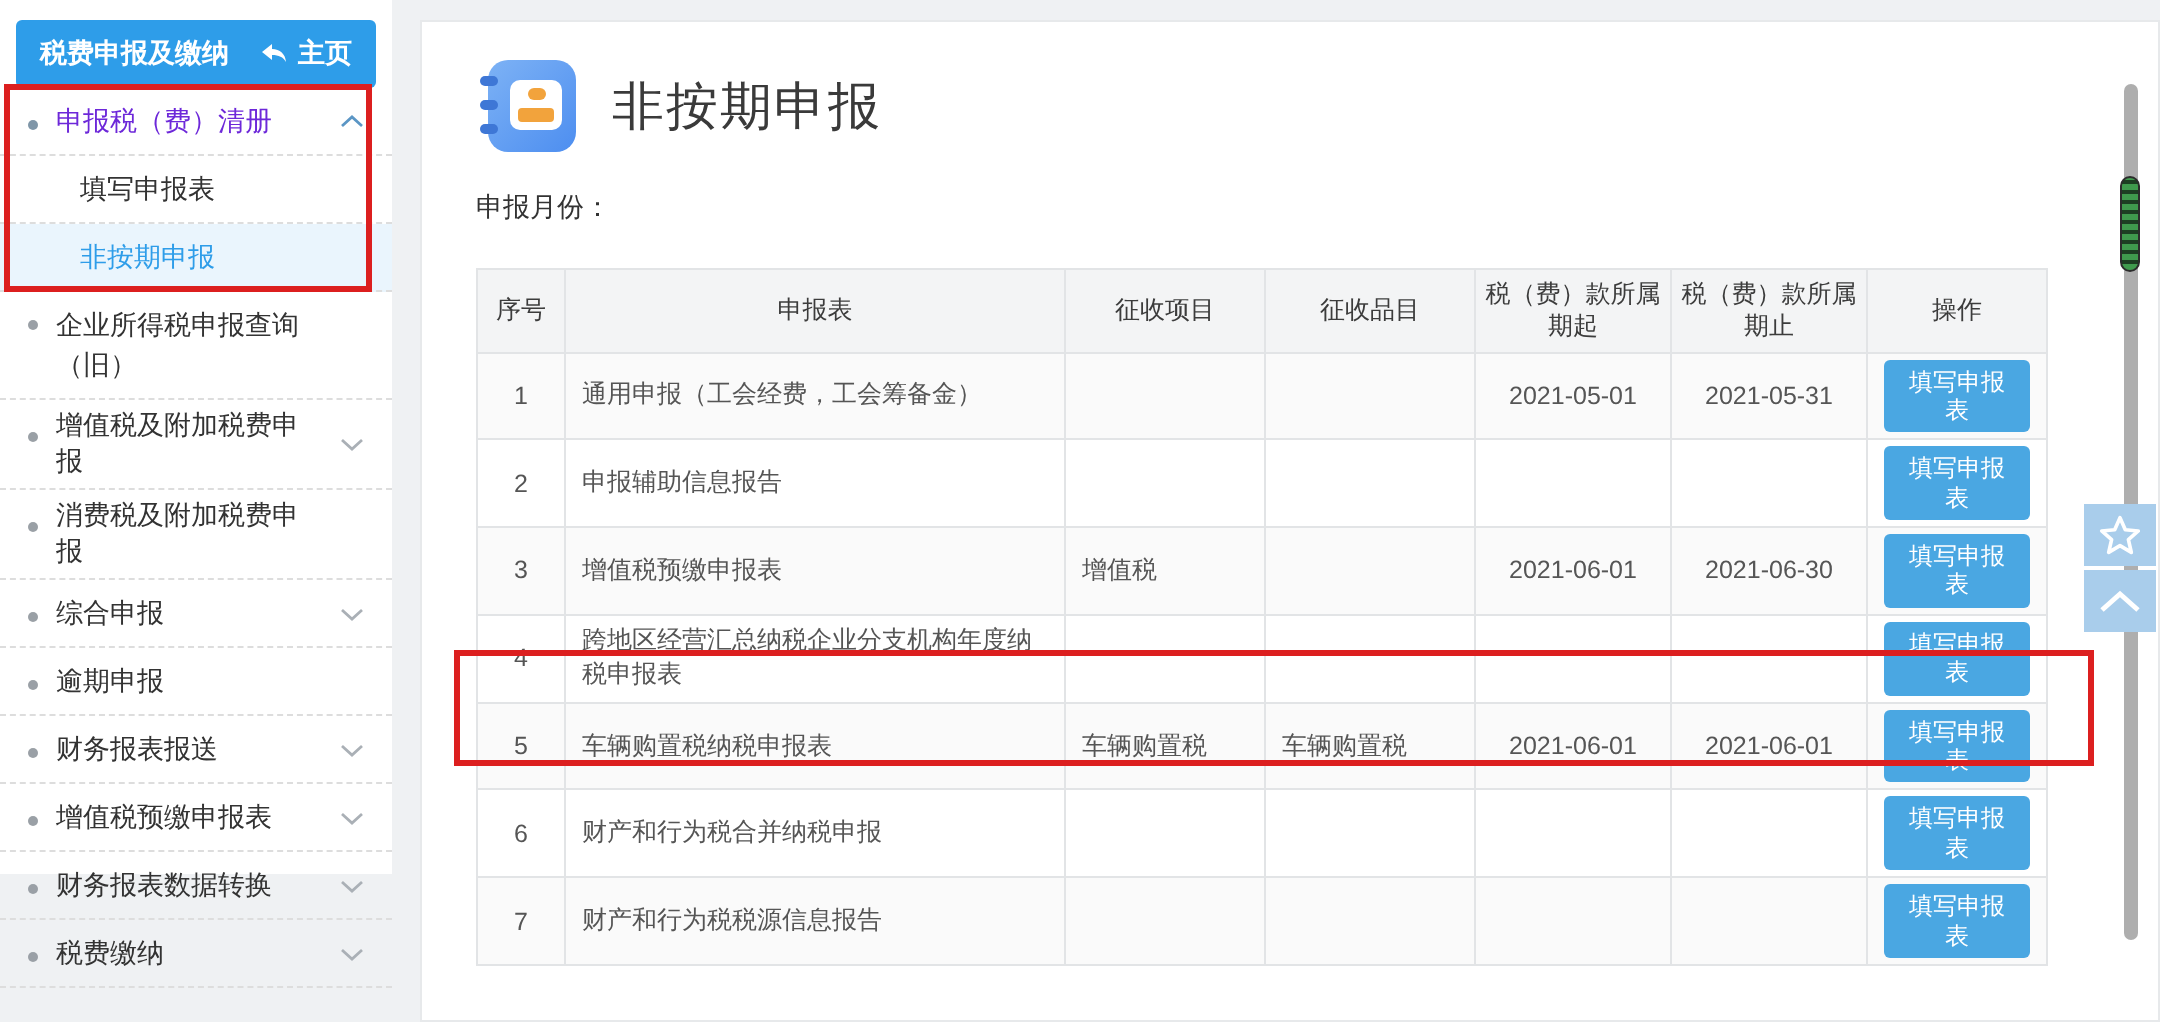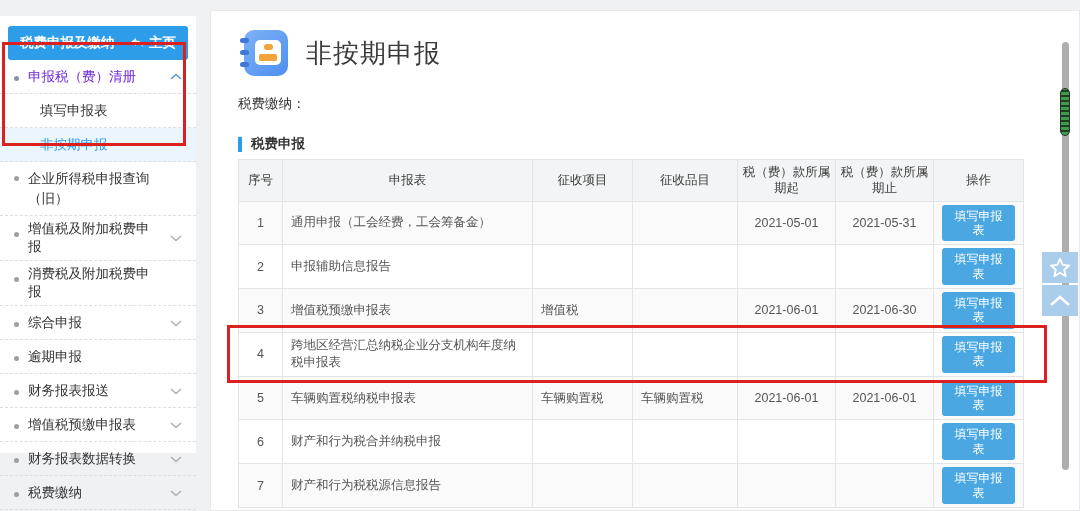--- a/index.html
+++ b/index.html
@@ -4,21 +4,21 @@
 <style>
   * { margin:0; padding:0; box-sizing:border-box; }
   html,body { width:1080px; height:511px; }
   body {
     font-family:"Liberation Sans","DejaVu Sans",sans-serif;
     background:#eff1f3; color:#333; overflow:hidden; position:relative;
   }
   .page { position:relative; width:1080px; height:511px; }
 
   
-  .sidebar { position:absolute; left:0; top:16px; width:196px; height:437px; background:#fff; }
+  .sidebar { position:absolute; left:0; top:0; width:196px; height:437px; background:#fff; }
   .sidebar-header {
     margin:10px 8px 0 8px; height:34px; background:#2e9de9; border-radius:3px;
     display:flex; align-items:center; justify-content:space-between;
     padding:0 12px; color:#fff; font-size:13.5px; font-weight:bold;
   }
   .home-link { display:flex; align-items:center; gap:5px; color:#fff; cursor:pointer; font-weight:bold; }
   .menu { list-style:none; }
   .menu-item {
     position:relative; display:flex; align-items:center;
     min-height:34px; padding:4px 14px 4px 28px;
@@ -234,27 +234,23 @@
             <div class="ring ring2"></div>
             <div class="ring ring3"></div>
           <div class="sheet"></div>
           <div class="pic-sun"></div>
           <div class="pic-bar"></div>
         </div>
         <h1 class="page-title">非按期申报</h1>
       </div>
 
       <div class="form-row">
-        <span class="form-label">税费缴纳：</span>
+        <span class="form-label">申报月份：</span>
       </div>
 
-      <div class="section-title">
-        <span class="section-bar"></span>
-        <span class="section-text">税费申报</span>
-      </div>
 
       <table class="report">
         <colgroup>
           <col style="width:44px">
             <col style="width:250px">
             <col style="width:100px">
             <col style="width:105px">
           <col style="width:98px">
             <col style="width:98px">
             <col style="width:90px">

